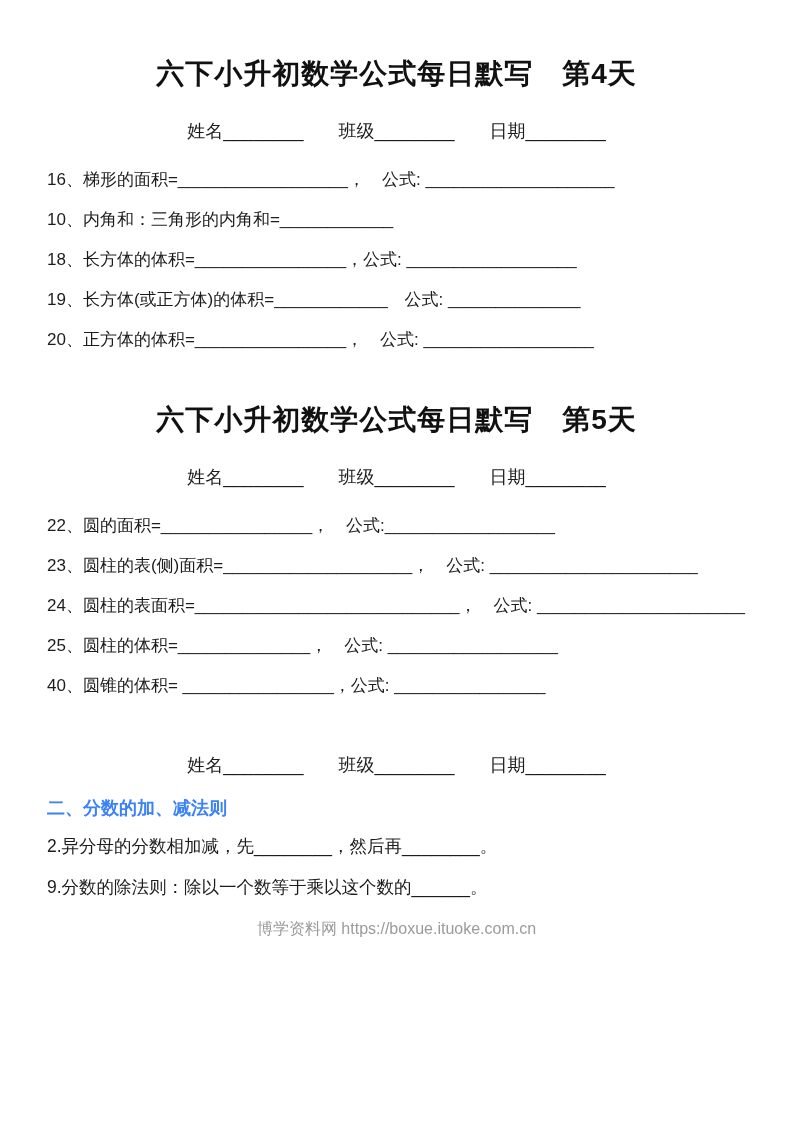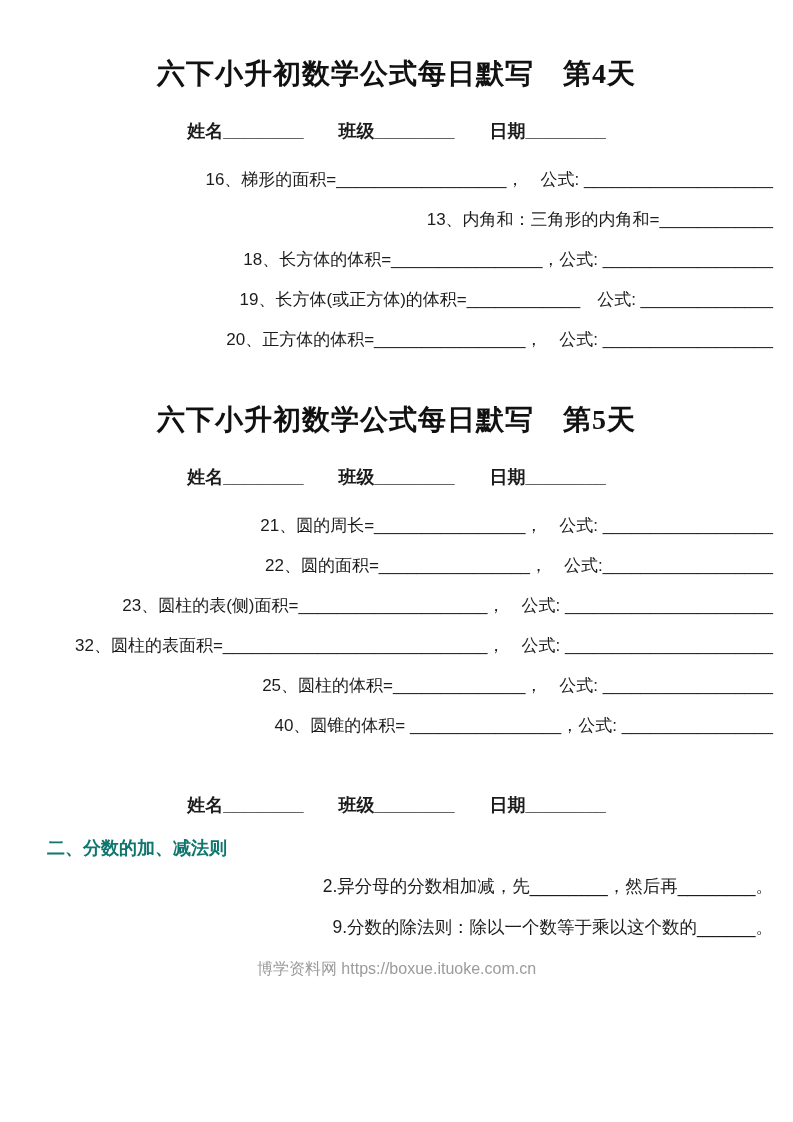--- a/index.html
+++ b/index.html
@@ -18,43 +18,42 @@
     box-sizing: border-box;
     padding-top: 56px;
     overflow: hidden;
   }
   .section { }
   .section-gap1 { margin-top: 42px; }
   .section-gap2 { margin-top: 46px; }
   .title {
     margin: 0 0 26px 0;
     text-align: center;
-    font-family: Liberation Serif, serif;
+    font-family: Liberation Sans, sans-serif;
     font-weight: bold;
     font-size: 28px;
     line-height: 36px;
     color: #111111;
     letter-spacing: 1px;
   }
   .nameline {
     text-align: center;
-    font-weight: bold;
+    font-weight: normal;
     font-size: 18px;
     line-height: 26px;
     margin-bottom: 16px;
     white-space: nowrap;
   }
   .nameline .field {
     display: inline-block;
     margin: 0 15px;
   }
   .items {
     padding-left: 47px;
     padding-right: 20px;
-    text-align: right;
   }
   .item {
     margin: 0;
     font-size: 17px;
     line-height: 40px;
     white-space: nowrap;
     color: #1c1c1c;
   }
   .subheading {
     margin: 6px 0 4px 0;
@@ -84,51 +83,50 @@
 
   <section class="section">
     <h1 class="title">六下小升初数学公式每日默写　第4天</h1>
     <div class="nameline">
       <span class="field">姓名________</span>
       <span class="field">班级________</span>
       <span class="field">日期________</span>
     </div>
     <div class="items">
       <p class="item">16、梯形的面积=__________________，　公式: ____________________</p>
-      <p class="item">13、内角和：三角形的内角和=____________</p>
+      <p class="item">10、内角和：三角形的内角和=____________</p>
       <p class="item">18、长方体的体积=________________，公式: __________________</p>
       <p class="item">19、长方体(或正方体)的体积=____________　公式: ______________</p>
       <p class="item">20、正方体的体积=________________，　公式: __________________</p>
     </div>
   </section>
 
   <section class="section section-gap1">
     <h1 class="title">六下小升初数学公式每日默写　第5天</h1>
     <div class="nameline">
       <span class="field">姓名________</span>
       <span class="field">班级________</span>
       <span class="field">日期________</span>
     </div>
     <div class="items">
-      <p class="item">21、圆的周长=________________，　公式: __________________</p>
       <p class="item">22、圆的面积=________________，　公式:__________________</p>
       <p class="item">23、圆柱的表(侧)面积=____________________，　公式: ______________________</p>
-      <p class="item">32、圆柱的表面积=____________________________，　公式: ______________________</p>
+      <p class="item">24、圆柱的表面积=____________________________，　公式: ______________________</p>
       <p class="item">25、圆柱的体积=______________，　公式: __________________</p>
       <p class="item">40、圆锥的体积= ________________，公式: ________________</p>
     </div>
   </section>
 
   <section class="section section-gap2">
     <div class="nameline">
       <span class="field">姓名________</span>
       <span class="field">班级________</span>
       <span class="field">日期________</span>
     </div>
-    <h2 class="subheading" id="subheading-red" style="color: #0f766e;">二、分数的加、减法则</h2>
+    <h2 class="subheading" id="subheading-red" style="color: #3b82f6;">二、分数的加、减法则</h2>
     <div class="items">
       <p class="item-d6">2.异分母的分数相加减，先________，然后再________。</p>
       <p class="item-d6">9.分数的除法则：除以一个数等于乘以这个数的______。</p>
     </div>
   </section>
 
   <div class="footer" style="color: rgb(155, 155, 155);">博学资料网 https://boxue.ituoke.com.cn</div>
 
 </div>
 

